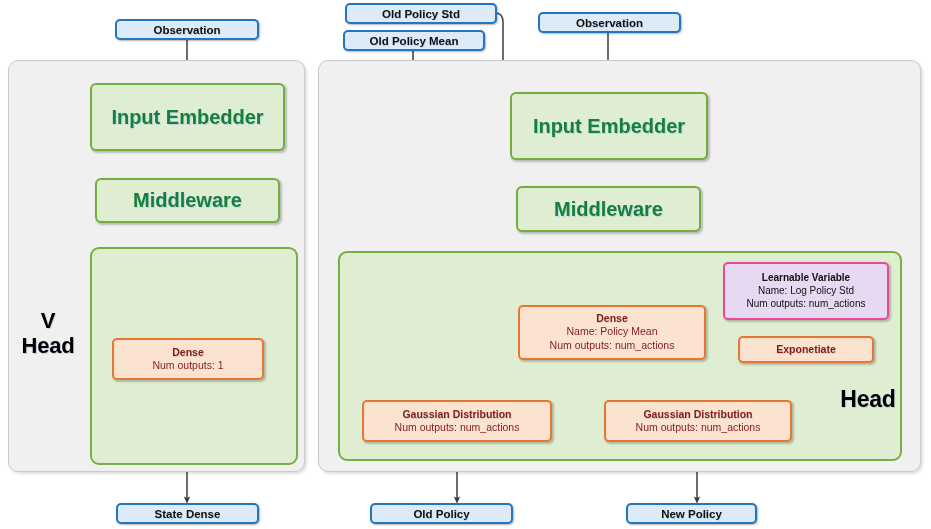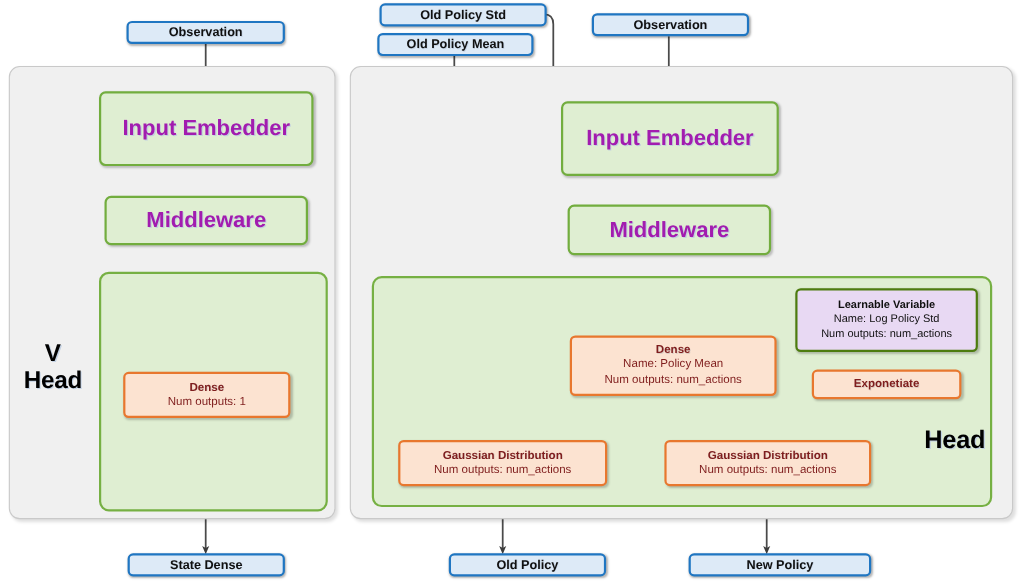--- a/index.html
+++ b/index.html
@@ -64,21 +64,21 @@
 
   
   .mod-box {
     background: #dfeed2;
     border: 2px solid #72ad3e;
     border-radius: 6px;
     display: flex;
     align-items: center;
     justify-content: center;
     font-weight: bold;
-    color: #a21caf;
+    color: #15803d;
     box-shadow: 1.5px 1.5px 2px rgba(0,0,0,0.22);
     text-shadow: 1px 1px 0 rgba(190,205,225,0.85);
   }
 
   
   .op-box {
     background: #fce3d1;
     border: 2px solid #e8772e;
     border-radius: 5px;
     display: flex;
@@ -96,21 +96,21 @@
   }
   .op-line {
     font-size: 10.5px;
     font-weight: normal;
     line-height: 1.3;
   }
 
   
   .var-box {
     background: #e8d9f3;
-    border: 2px solid #4d7c0f;
+    border: 2px solid #ec4899;
     border-radius: 5px;
     display: flex;
     flex-direction: column;
     align-items: center;
     justify-content: center;
     color: #101010;
     box-shadow: 1.5px 1.5px 2px rgba(0,0,0,0.22);
   }
   .var-title {
     font-size: 10px;
@@ -236,19 +236,19 @@
 <div class="abs op-box" style="left:362px; top:400px; width:190px; height:42px;">
   <div class="op-title">Gaussian Distribution</div>
   <div class="op-line">Num outputs: num_actions</div>
 </div>
 
 <div class="abs op-box" style="left:604px; top:400px; width:188px; height:42px;">
   <div class="op-title">Gaussian Distribution</div>
   <div class="op-line">Num outputs: num_actions</div>
 </div>
 
-<div class="abs io-box" style="left:408px; top:503px; width:143px; height:21px;">
+<div class="abs io-box" style="left:370px; top:503px; width:143px; height:21px;">
   <span>Old Policy</span>
 </div>
 
-<div class="abs io-box" style="left:626px; top:503px; width:166px; height:21px;">
+<div class="abs io-box" style="left:626px; top:503px; width:131px; height:21px;">
   <span>New Policy</span>
 </div>
 
 </body></html>

